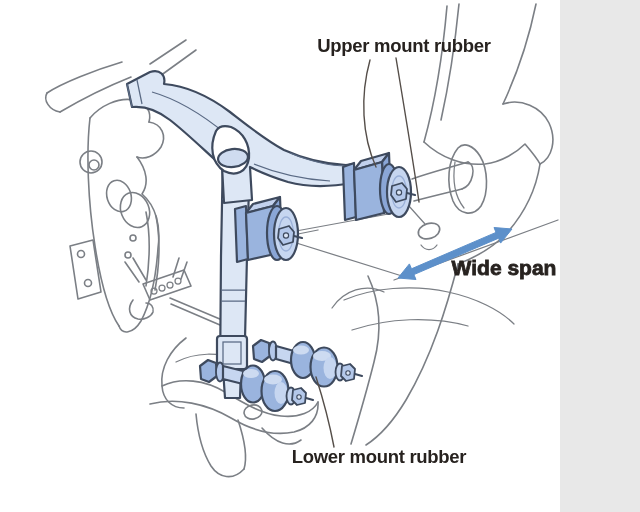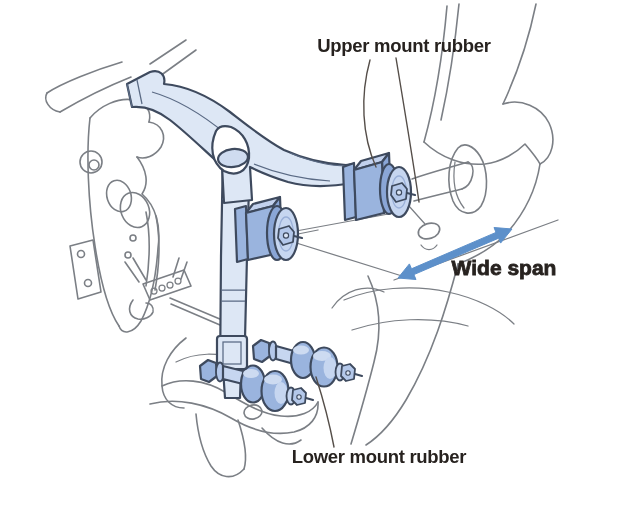--- a/index.html
+++ b/index.html
@@ -12,21 +12,21 @@
     --fill-deep:#8aa6d6;
     --fill-bevel:#c2d1ed;
     --fill-nut:#b4c8ea;
     --fill-hi:#cddbf1;
     --fill-hole:#cfdcf0;
     --arrow-blue:#5d90ca;
     --leader:#554e49;
     --label-text:#27221f;
   }
   html,body{margin:0;padding:0;background:#e8e8e8;}
-  .canvas{width:640px;height:512px;background:var(--bg);position:relative;overflow:hidden;}
+  .canvas{width:560px;height:512px;background:var(--bg);position:relative;overflow:hidden;}
   svg{display:block;}
   text{font-family:"Liberation Sans", sans-serif;font-weight:bold;fill:var(--label-text);}
   .lineart{stroke:var(--line-art);fill:none;stroke-width:1.6;stroke-linecap:round;stroke-linejoin:round;}
   .thin{stroke-width:1.25;}
   .part{stroke:var(--part-outline);stroke-width:2.2;stroke-linejoin:round;stroke-linecap:round;}
   .part.sw18{stroke-width:1.8;}
   .inner{stroke:#5a6a84;stroke-width:1.25;fill:none;}
   .ring{stroke:#9ab0d8;stroke-width:1.3;fill:none;}
   .fl{fill:var(--fill-light);} .fm{fill:var(--fill-mid);} .fp{fill:var(--fill-pale);}
   .fd{fill:var(--fill-deep);} .fb{fill:var(--fill-bevel);} .fn{fill:var(--fill-nut);}

